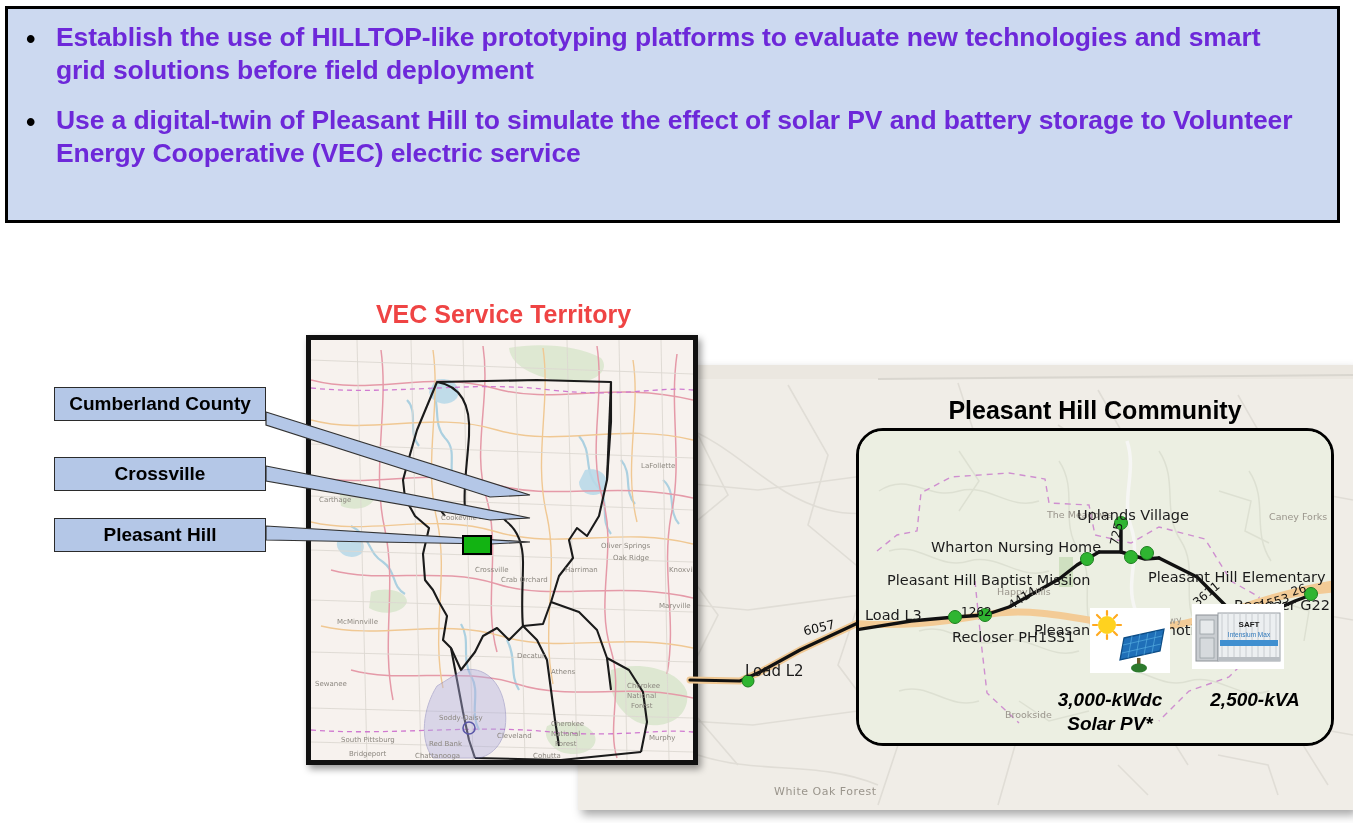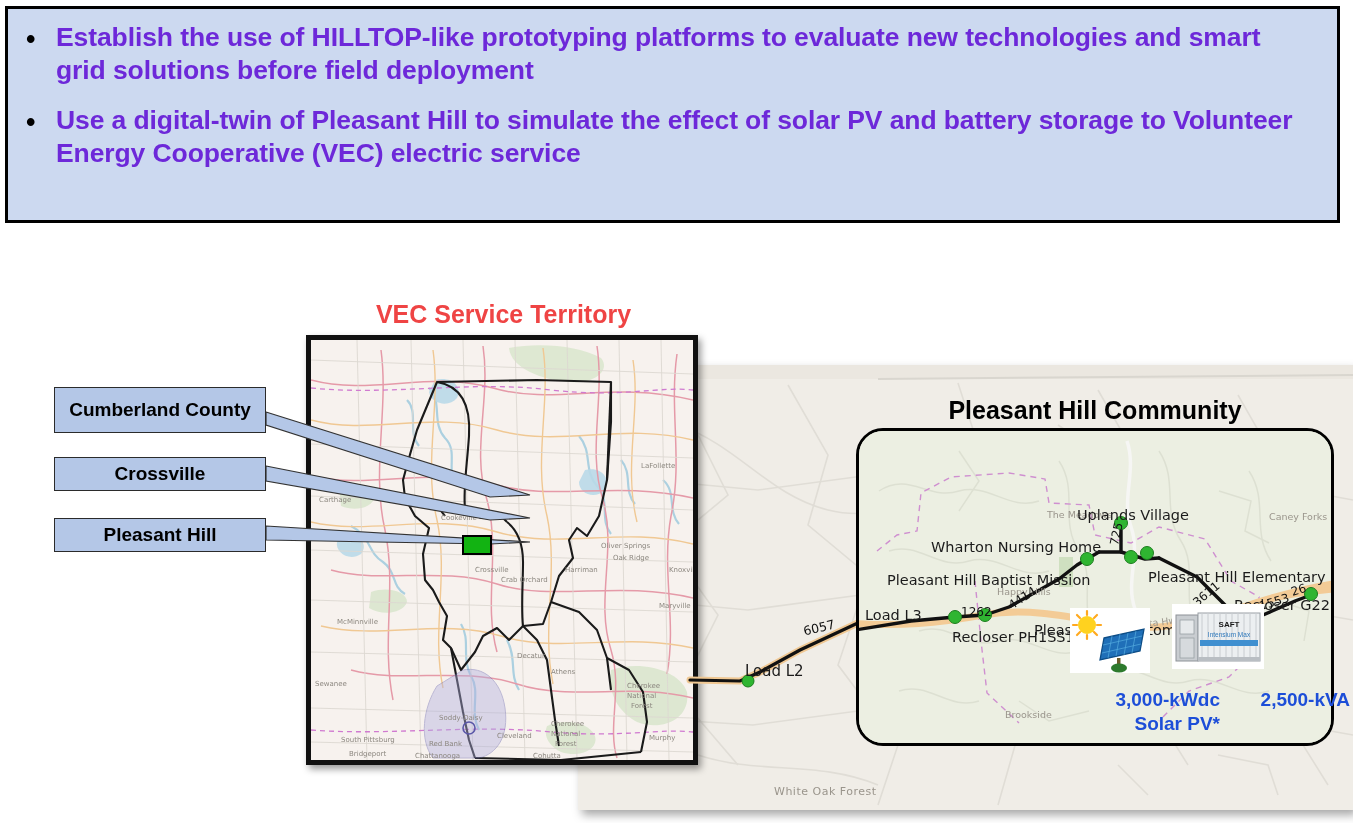--- a/index.html
+++ b/index.html
@@ -33,21 +33,21 @@
     box-shadow:3px 4px 7px rgba(0,0,0,.4);overflow:hidden;}
   svg.vec-svg{position:absolute;left:0;top:0;width:382px;height:420px;}
   .vec-city{fill:#8d8880;font-size:7px;font-family:"DejaVu Sans", sans-serif;}
   .ph-marker{position:absolute;left:462px;top:535px;width:30px;height:20px;
     background:#12b312;border:2.5px solid #000;box-sizing:border-box;z-index:6;}
 
   
   .callout{position:absolute;background:#b4c7e7;border:1.4px solid #2b2b2b;
     box-sizing:border-box;display:flex;align-items:center;justify-content:center;
     font-size:19px;font-weight:bold;color:#000;z-index:8;}
-  #callout-cumberland{left:54px;top:387px;width:212px;height:46px;}
+  #callout-cumberland{left:54px;top:387px;width:212px;height:34px;}
   #callout-crossville{left:54px;top:457px;width:212px;height:34px;}
   #callout-pleasanthill{left:54px;top:518px;width:212px;height:34px;}
   svg.leaders{position:absolute;left:0;top:0;width:1353px;height:823px;
     pointer-events:none;z-index:5;}
 
   
   .ph-title{position:absolute;left:860px;top:396px;width:470px;text-align:center;
     font-size:25px;font-weight:bold;color:#000;z-index:9;}
   .ph-inset{position:absolute;left:856px;top:428px;width:478px;height:318px;
     background:#ecefe2;border:3.5px solid #000;border-radius:27px;
@@ -58,25 +58,25 @@
   .ph-line-label{position:absolute;font-size:12px;color:#111;white-space:nowrap;
     font-family:"DejaVu Sans", sans-serif;z-index:9;}
   .ph-faint{position:absolute;font-size:9.5px;color:#9a958c;white-space:nowrap;
     font-family:"DejaVu Sans", sans-serif;z-index:8;}
   .load2-label{position:absolute;left:745px;top:662px;font-size:15px;color:#1b1b1b;
     font-family:"DejaVu Sans", sans-serif;z-index:9;}
   .lbl6057{position:absolute;left:803px;top:620px;font-size:12.5px;color:#111;
     transform:rotate(-13deg);font-family:"DejaVu Sans", sans-serif;z-index:9;}
 
   
-  .photo{position:absolute;background:#eab308;z-index:10;}
+  .photo{position:absolute;background:#eab308;z-index:10;margin-left:20px;}
   #solar-photo{left:1070px;top:608px;width:80px;height:65px;}
   #bess-photo{left:1172px;top:604px;width:92px;height:65px;}
-  .eq-caption{position:absolute;text-align:right;font-size:19px;font-weight:bold;
-    color:#1d4ed8;line-height:1.25;z-index:11;}
+  .eq-caption{position:absolute;text-align:center;font-size:19px;font-weight:bold;
+    color:#000000;line-height:1.25;z-index:11;font-style:italic;}
   #solar-caption{left:1000px;top:688px;width:220px;}
   #bess-caption{left:1160px;top:688px;width:190px;}
 </style>
 </head>
 <body>
 
 <div class="bullet-box">
   <ul class="bullet-list">
     <li class="bullet-li">
       <span class="bullet-dot">•</span>

